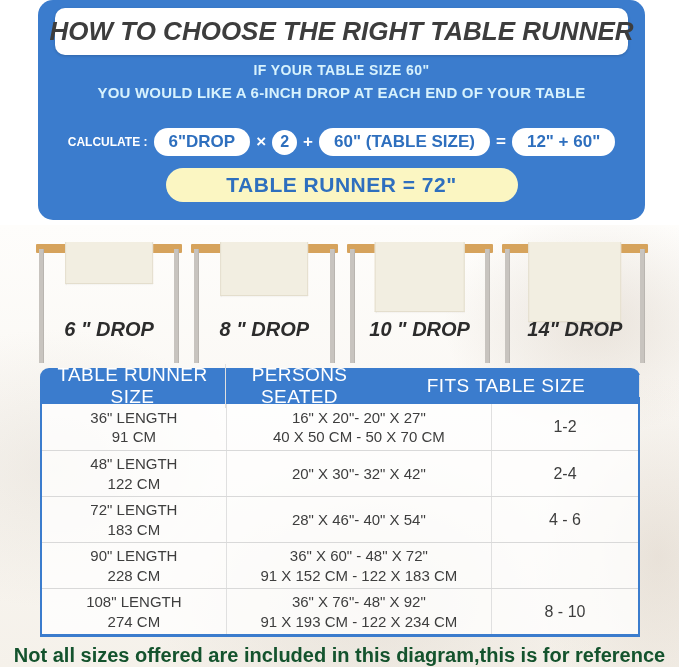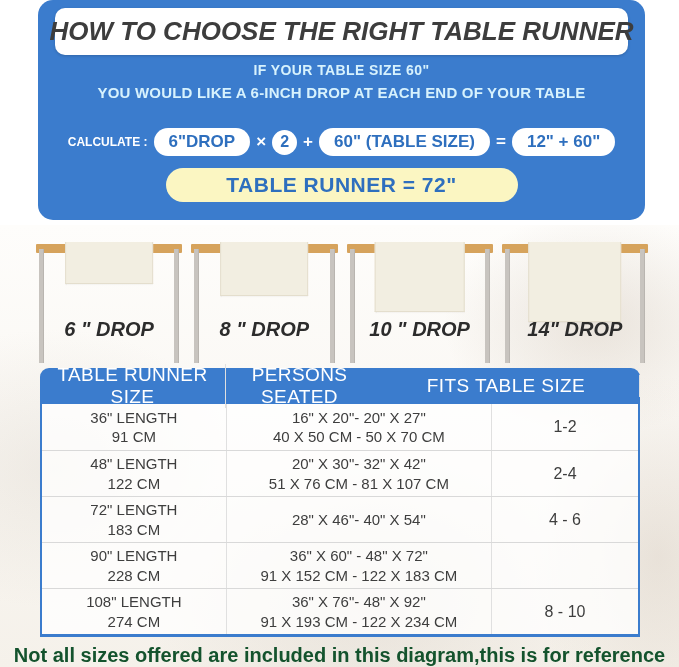--- a/index.html
+++ b/index.html
@@ -201,21 +201,20 @@
       <div class="cell c3 persons">1-2</div>
     </div>
 
     <div class="trow">
       <div class="cell c1">
         <span class="line">48" LENGTH</span>
         <span class="line">122 CM</span>
       </div>
       <div class="cell c2">
         <span class="line">20" X 30"- 32" X 42"</span>
-        <span class="line">51 X 76 CM - 81 X 107 CM</span>
       </div>
       <div class="cell c3 persons">2-4</div>
     </div>
 
     <div class="trow">
       <div class="cell c1">
         <span class="line">72" LENGTH</span>
         <span class="line">183 CM</span>
       </div>
       <div class="cell c2">

